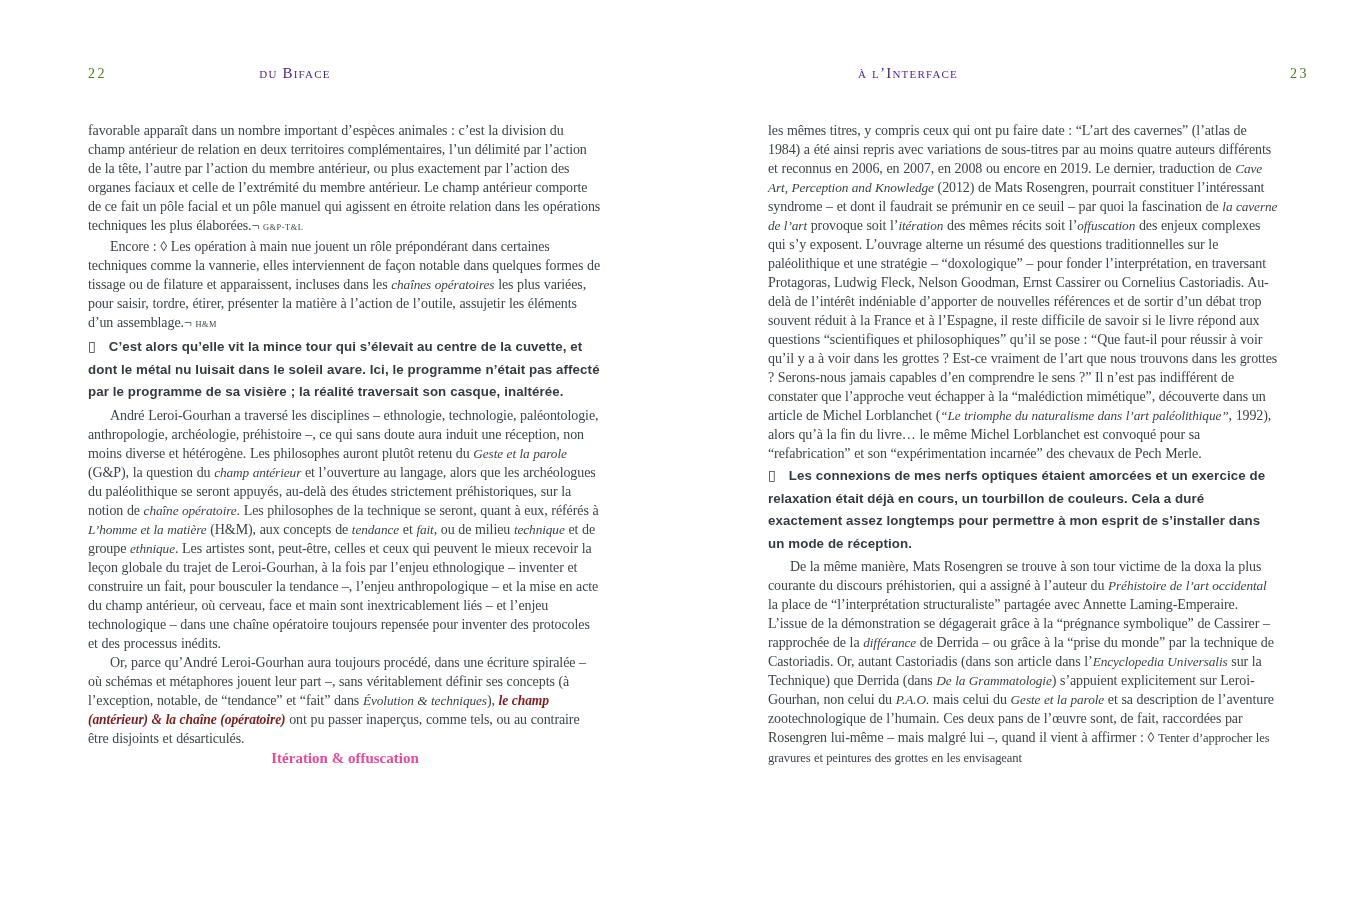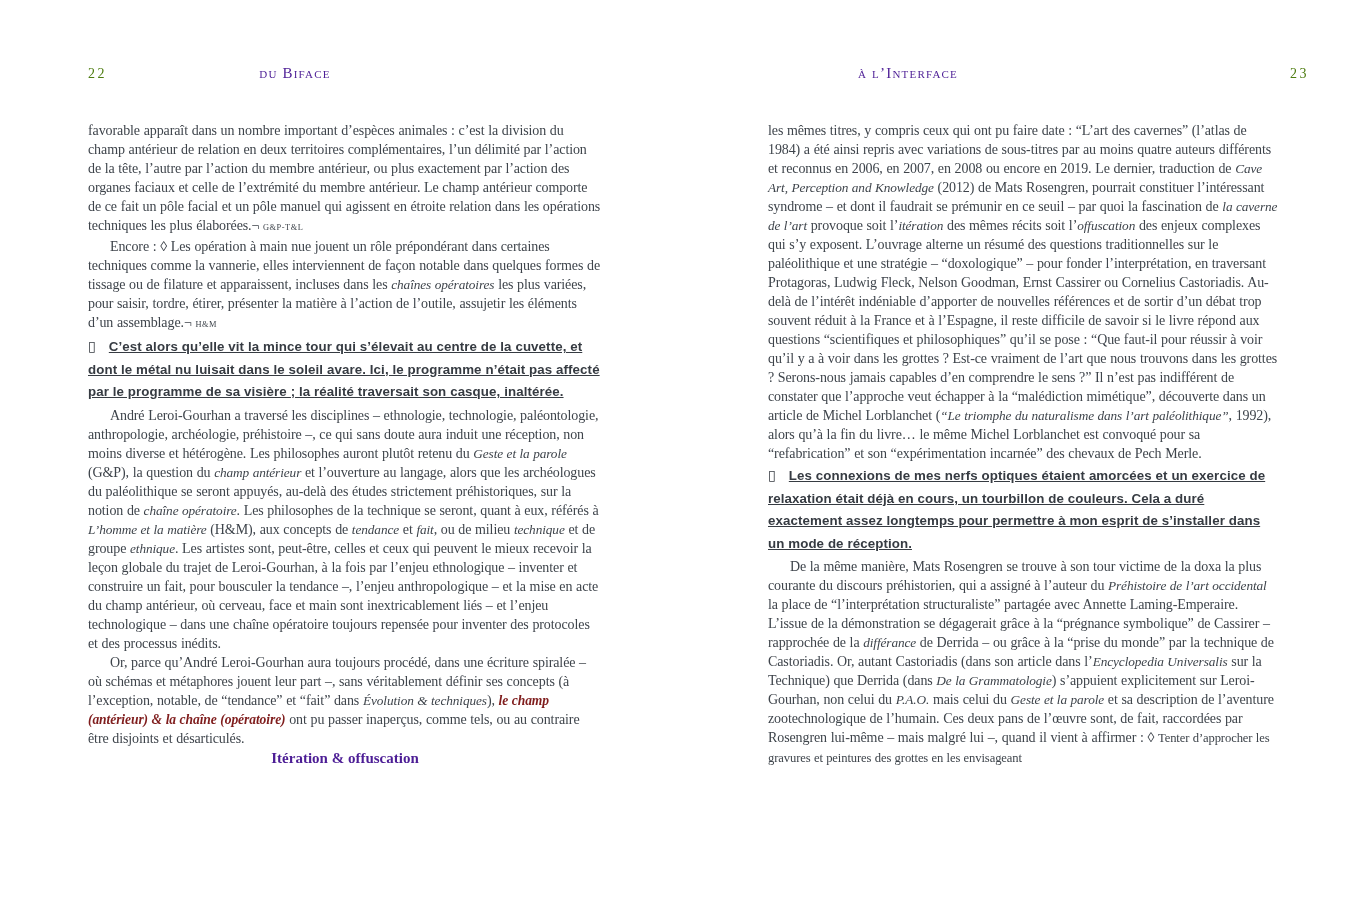--- a/index.html
+++ b/index.html
@@ -49,31 +49,30 @@
     word-spacing: 0.3px;
     color: #3e444b;
   }
   p.body.indent { text-indent: 22px; }
   p.heading {
     margin: 0;
     text-align: center;
     font-weight: bold;
     font-size: 15px;
     line-height: 21px;
-    color: #4c1d95;
+    color: #ec4899;
   }
   p.quote {
     margin: 1px 0 2px 0;
     font-family: "Liberation Sans", "DejaVu Sans", sans-serif;
     font-weight: bold;
     font-size: 13.3px;
     line-height: 22.5px;
     letter-spacing: 0.1px;
     color: #363b42;
-    text-decoration: underline;
   }
   .i  { font-style: italic; font-size: 0.95em; }
   .bi { font-style: italic; font-weight: bold; font-size: 0.97em; color: #7f1d1d; }
   .sc { font-size: 0.6em; letter-spacing: 0.5px; }
   .sym { font-style: normal; }
   .q  { font-size: 0.9em; }
   .sq {
     font-family: "DejaVu Sans", sans-serif;
     font-style: normal;
     font-weight: normal;

